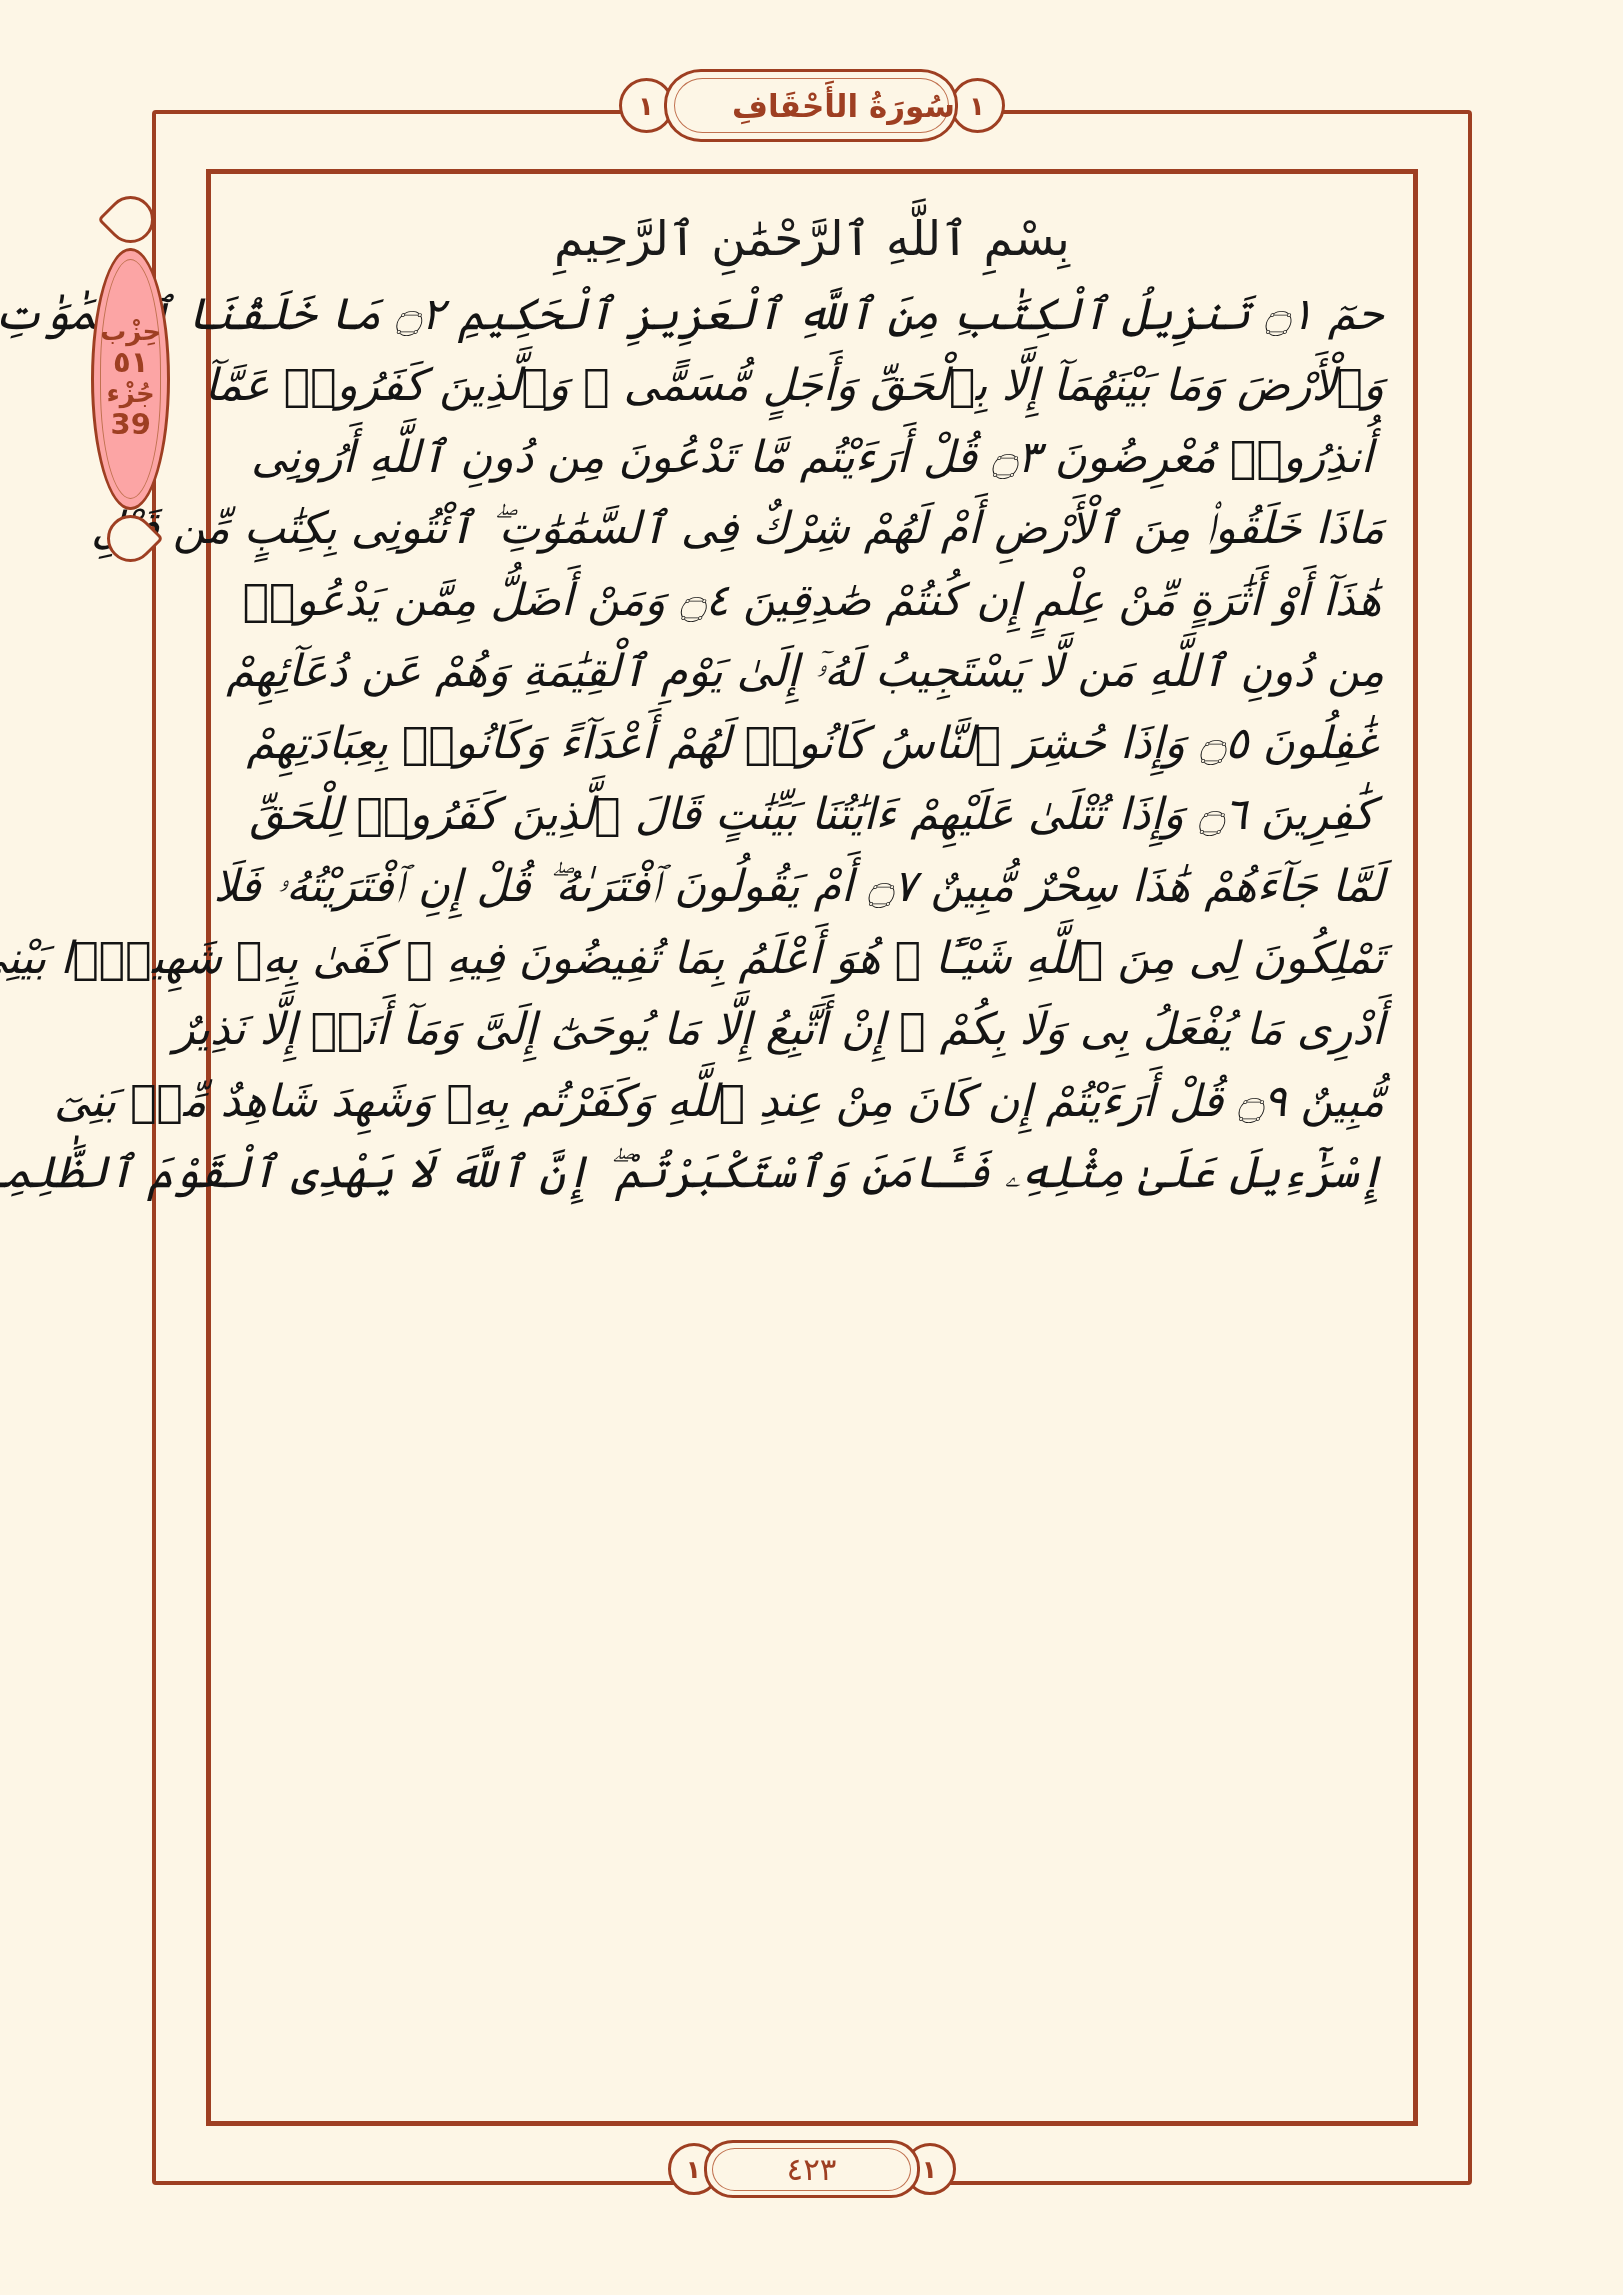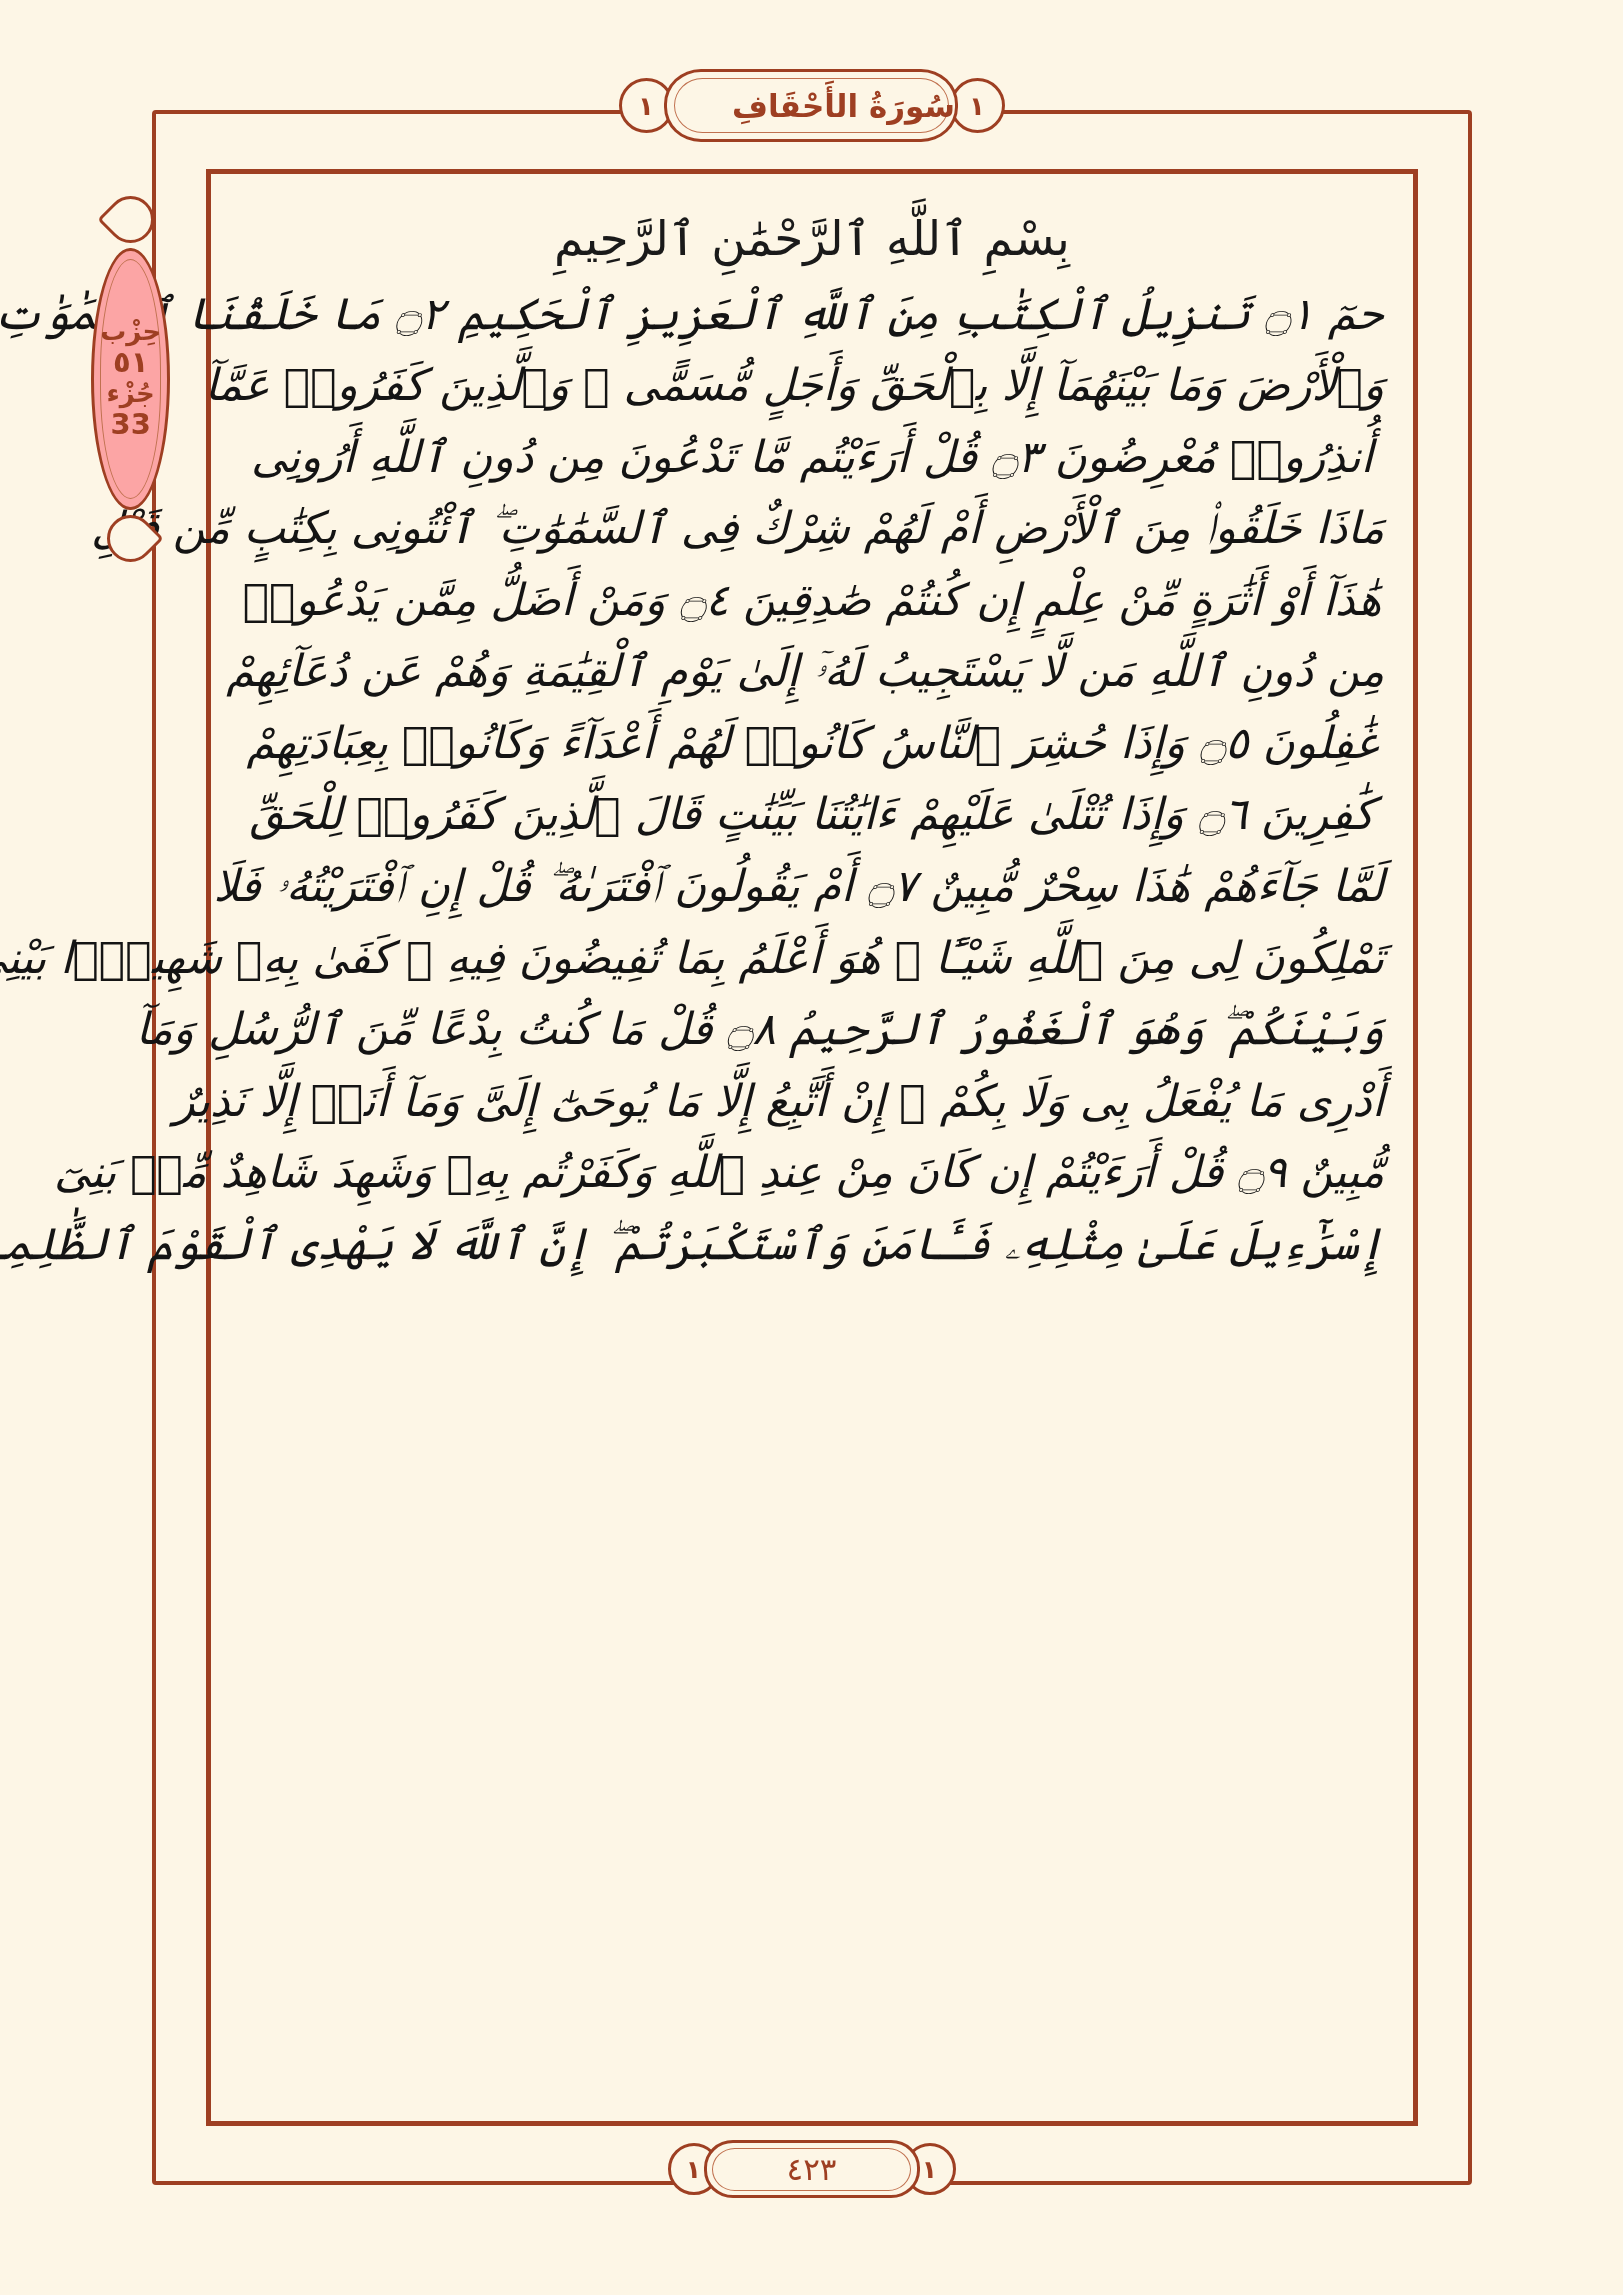--- a/index.html
+++ b/index.html
@@ -270,38 +270,37 @@
   </div>
 
   <div class="hizb-badge">
     <div class="hizb-orn top"></div>
     <div class="hizb-orn bottom"></div>
     <div class="hizb-oval">
       <div class="hizb-lines">
         <div>حِزْب</div>
         <div class="num">٥١</div>
         <div>جُزْء</div>
-        <div class="num">33</div>
+        <div class="num">39</div>
       </div>
     </div>
   </div>
 
   <div class="mushaf-body">
     <div class="basmala">بِسْمِ ٱللَّهِ ٱلرَّحْمَٰنِ ٱلرَّحِيمِ</div>
     <div class="ayah-line">حمٓ ۝١ تَنزِيلُ ٱلْكِتَٰبِ مِنَ ٱللَّهِ ٱلْعَزِيزِ ٱلْحَكِيمِ ۝٢ مَا خَلَقْنَا ٱلسَّمَٰوَٰتِ</div>
     <div class="ayah-line">وَٱلْأَرْضَ وَمَا بَيْنَهُمَآ إِلَّا بِٱلْحَقِّ وَأَجَلٍ مُّسَمًّى ۚ وَٱلَّذِينَ كَفَرُوا۟ عَمَّآ</div>
     <div class="ayah-line">أُنذِرُوا۟ مُعْرِضُونَ ۝٣ قُلْ أَرَءَيْتُم مَّا تَدْعُونَ مِن دُونِ ٱللَّهِ أَرُونِى</div>
     <div class="ayah-line">مَاذَا خَلَقُوا۟ مِنَ ٱلْأَرْضِ أَمْ لَهُمْ شِرْكٌ فِى ٱلسَّمَٰوَٰتِ ۖ ٱئْتُونِى بِكِتَٰبٍ مِّن قَبْلِ</div>
     <div class="ayah-line">هَٰذَآ أَوْ أَثَٰرَةٍ مِّنْ عِلْمٍ إِن كُنتُمْ صَٰدِقِينَ ۝٤ وَمَنْ أَضَلُّ مِمَّن يَدْعُوا۟</div>
     <div class="ayah-line">مِن دُونِ ٱللَّهِ مَن لَّا يَسْتَجِيبُ لَهُۥٓ إِلَىٰ يَوْمِ ٱلْقِيَٰمَةِ وَهُمْ عَن دُعَآئِهِمْ</div>
     <div class="ayah-line">غَٰفِلُونَ ۝٥ وَإِذَا حُشِرَ ٱلنَّاسُ كَانُوا۟ لَهُمْ أَعْدَآءً وَكَانُوا۟ بِعِبَادَتِهِمْ</div>
     <div class="ayah-line">كَٰفِرِينَ ۝٦ وَإِذَا تُتْلَىٰ عَلَيْهِمْ ءَايَٰتُنَا بَيِّنَٰتٍ قَالَ ٱلَّذِينَ كَفَرُوا۟ لِلْحَقِّ</div>
     <div class="ayah-line">لَمَّا جَآءَهُمْ هَٰذَا سِحْرٌ مُّبِينٌ ۝٧ أَمْ يَقُولُونَ ٱفْتَرَىٰهُ ۖ قُلْ إِنِ ٱفْتَرَيْتُهُۥ فَلَا</div>
     <div class="ayah-line">تَمْلِكُونَ لِى مِنَ ٱللَّهِ شَيْـًٔا ۖ هُوَ أَعْلَمُ بِمَا تُفِيضُونَ فِيهِ ۖ كَفَىٰ بِهِۦ شَهِيدًۢا بَيْنِى</div>
-    <div class="ayah-line">وَبَيْنَكُمْ ۖ وَهُوَ ٱلْغَفُورُ ٱلرَّحِيمُ ۝٨ قُلْ مَا كُنتُ بِدْعًا مِّنَ ٱلرُّسُلِ وَمَآ</div>
     <div class="ayah-line">أَدْرِى مَا يُفْعَلُ بِى وَلَا بِكُمْ ۖ إِنْ أَتَّبِعُ إِلَّا مَا يُوحَىٰٓ إِلَىَّ وَمَآ أَنَا۠ إِلَّا نَذِيرٌ</div>
     <div class="ayah-line">مُّبِينٌ ۝٩ قُلْ أَرَءَيْتُمْ إِن كَانَ مِنْ عِندِ ٱللَّهِ وَكَفَرْتُم بِهِۦ وَشَهِدَ شَاهِدٌ مِّنۢ بَنِىٓ</div>
     <div class="ayah-line">إِسْرَٰٓءِيلَ عَلَىٰ مِثْلِهِۦ فَـَٔامَنَ وَٱسْتَكْبَرْتُمْ ۖ إِنَّ ٱللَّهَ لَا يَهْدِى ٱلْقَوْمَ ٱلظَّٰلِمِينَ ۝١٠</div>
   </div>
 
   <div class="footer">
     <div class="ftr-medallion left">
       <span>١</span>
     </div>
     <div class="ftr-medallion right">

